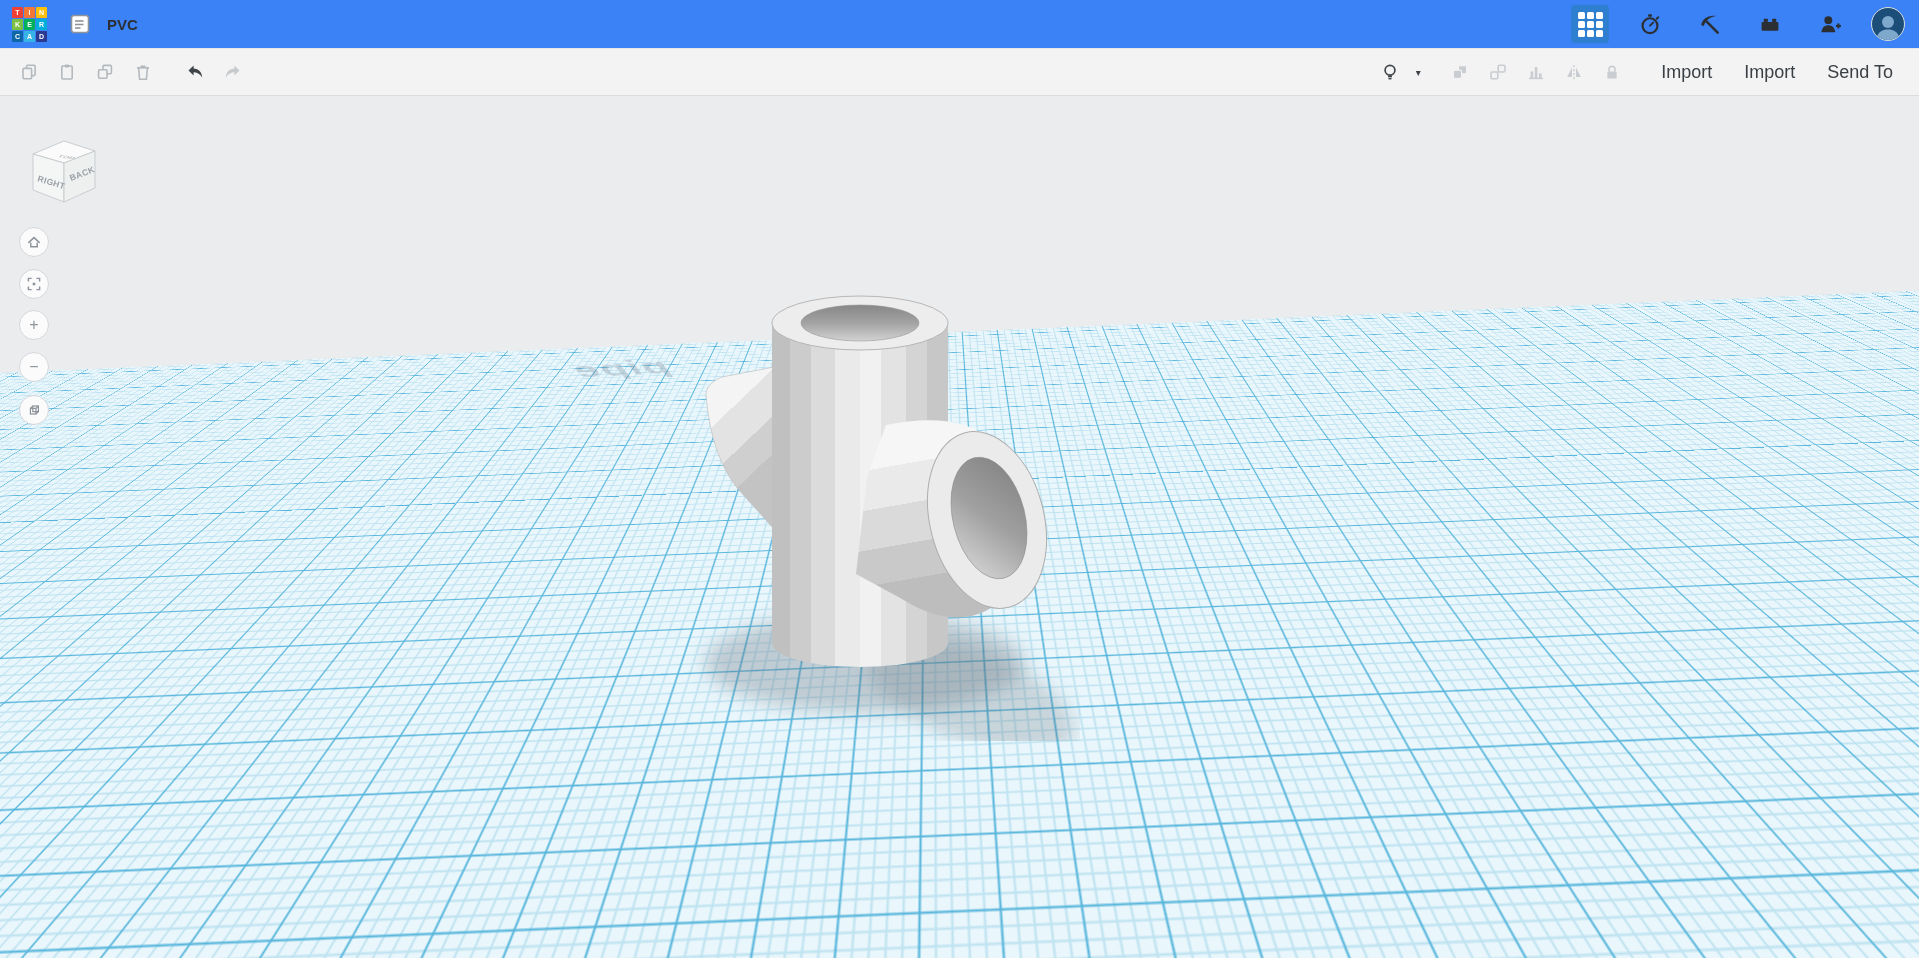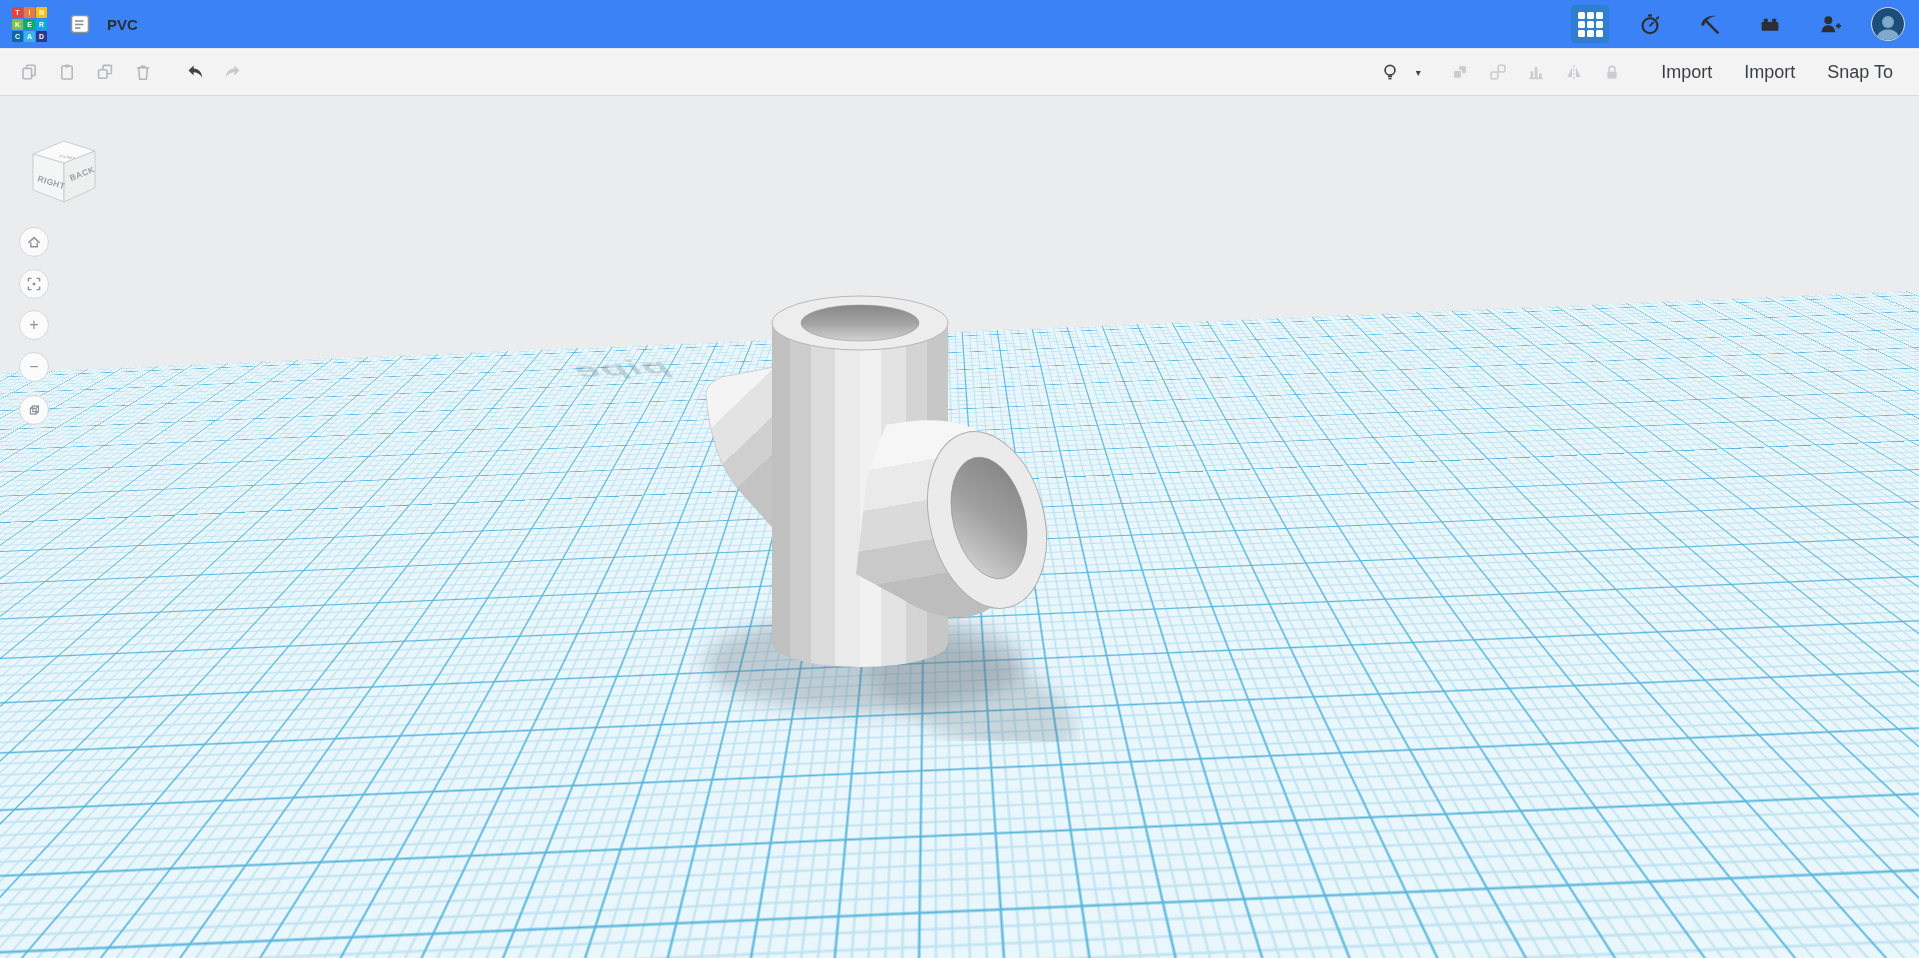--- a/index.html
+++ b/index.html
@@ -336,21 +336,21 @@
           <path d="M7,9.4 V7.4 a3,3 0 0 1 6,0 V9.4" fill="none" stroke="#c9ccd0" stroke-width="1.6"></path>
           <rect x="5.4" y="9.4" width="9.2" height="7.2" rx="1.2" fill="#c9ccd0"></rect>
         </svg>
       </span>
     </div>
 
     <div class="tb-gap"></div>
 
     <div class="text-btn">Import</div>
     <div class="text-btn">Import</div>
-    <div class="text-btn">Snap To</div>
+    <div class="text-btn">Send To</div>
   </div>
 
   <div class="viewport">
 
     <div class="tilt">
       <div class="plane"></div>
       <div class="horizon-fade"></div>
     </div>
 
     <div class="plane-edge"></div>

